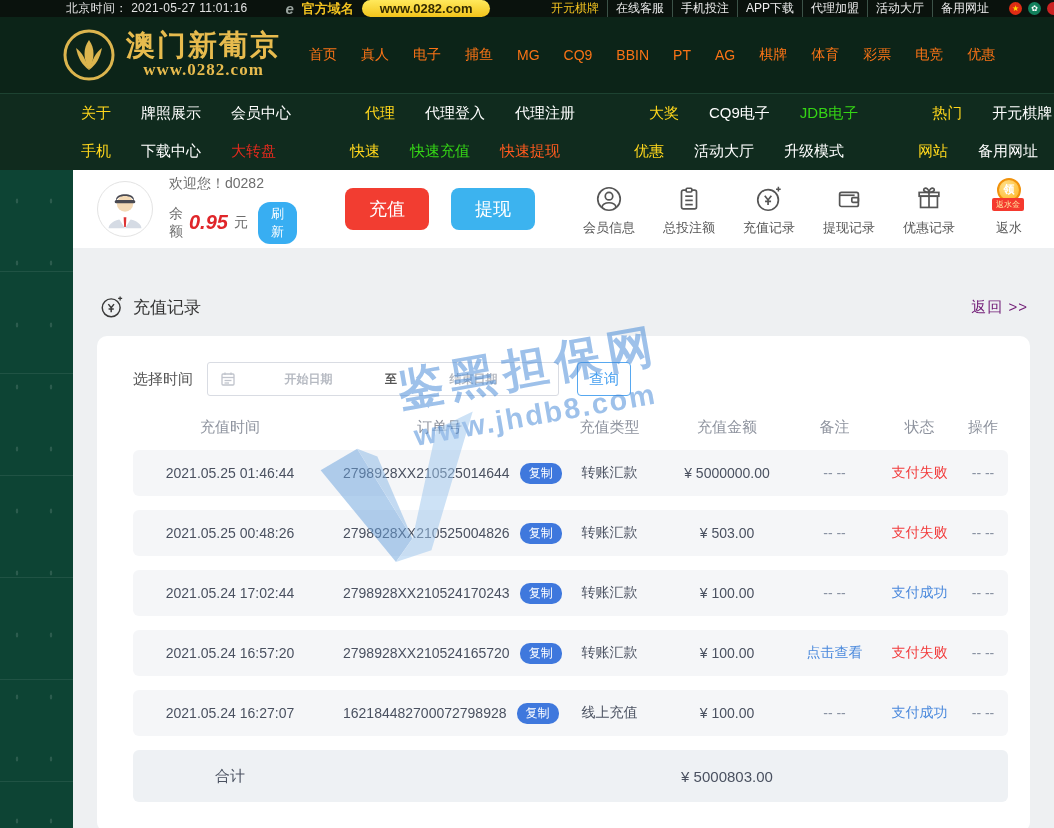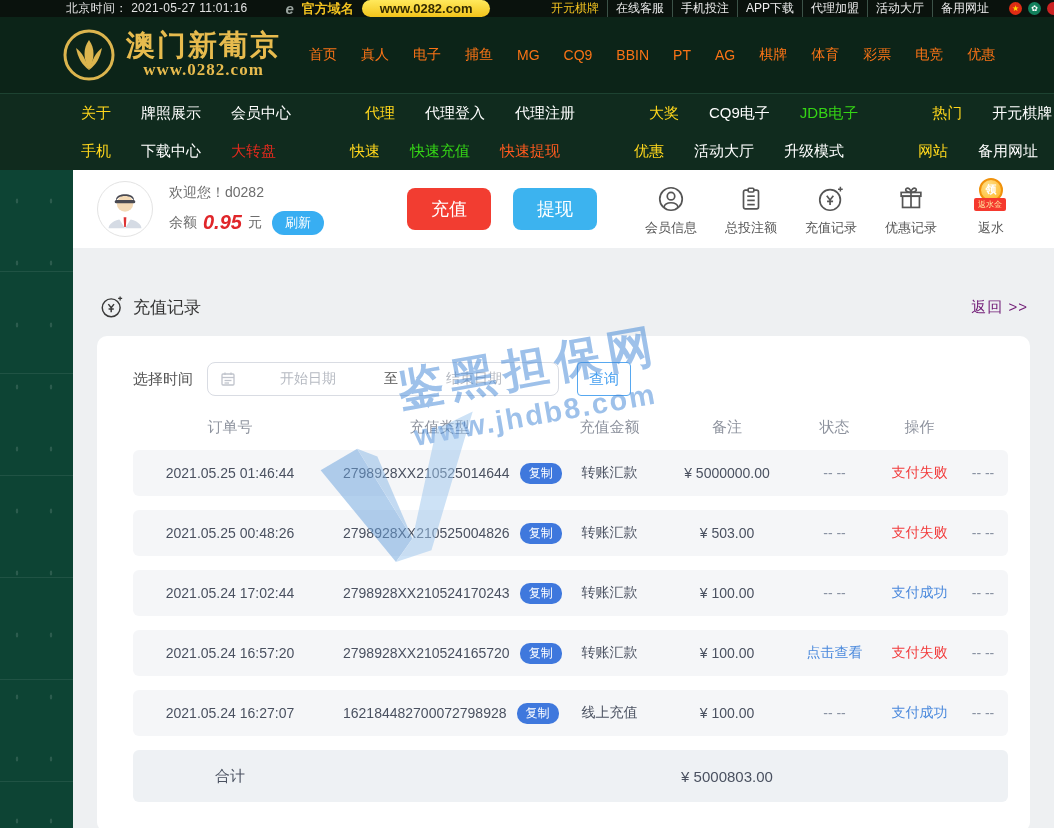--- a/index.html
+++ b/index.html
@@ -78,22 +78,22 @@
   .rebate-badge { position:absolute; left:3px; top:18px; background:#f5392e; color:#ffe9a0;
     font-size:8px; padding:1px 4px; border-radius:2px; white-space:nowrap; }
   
   .content { position:absolute; top:248px; left:73px; right:0; bottom:0; background:#eef0f2; z-index:2; }
   .page-head { display:flex; align-items:center; margin:46px 26px 16px 26px; }
   .page-title { font-size:17px; color:#333; margin-left:8px; }
   .back-link { margin-left:auto; color:#701a75; font-size:15px; cursor:pointer; letter-spacing:1px; }
   .card { margin:0 24px; background:#fff; border-radius:10px; padding:26px 22px 30px 36px; min-height:470px; }
   .filter-row { display:flex; align-items:center; margin-bottom:8px; }
   .filter-label { font-size:15px; color:#555; margin-right:14px; }
-  .date-input { width:352px; height:34px; border:1px solid #d9dce3; border-radius:8px; display:flex;
-    align-items:center; padding:0 12px; font-size:14px; cursor:text; background:#fff; }
+  .date-input { width:352px; height:34px; border:1px solid #d9dce3; border-radius:3px; display:flex;
+    align-items:center; padding:0 12px; font-size:12px; cursor:text; background:#fff;font-weight:bold; }
   .date-ph { flex:1; text-align:center; color:#b6bac2; }
   .date-to { color:#555; padding:0 4px; }
   .btn-search { margin-left:18px; width:54px; height:34px; border:1px solid #57a8f0; color:#459ff0;
     background:#fff; border-radius:4px; display:flex; align-items:center; justify-content:center;
     font-size:15px; cursor:pointer; }
   .grid7 { display:grid; grid-template-columns:194px 225px 115px 120px 95px 75px 52px; align-items:center; }
   .thead { height:46px; color:#8e939e; font-size:15px; }
   .thead span { text-align:center; }
   .trow { height:46px; background:#f5f6f8; border-radius:6px; margin-bottom:14px; font-size:14px; color:#4a5160; }
   .trow .cell { text-align:center; }
@@ -296,20 +296,30 @@
           <circle cx="15" cy="17" r="11"></circle>
           <path d="M11.5 12.5 L15 17 L18.5 12.5 M15 17 L15 22.5 M11.8 18.5 L18.2 18.5"></path>
           <path d="M26 3 L26 8 M23.5 5.5 L28.5 5.5" stroke-width="1.6"></path>
         </svg>
       </span>
       <span class="qlabel">充值记录</span>
     </div>
     <div class="qitem">
       <span class="qicon">
         <svg width="30" height="30" viewBox="0 0 32 32" fill="none" stroke="#555" stroke-width="1.8">
+          <rect x="6" y="9" width="20" height="15" rx="2"></rect>
+            <path d="M6 12 L22 12"></path>
+          <rect x="19" y="14.5" width="7" height="5" rx="1"></rect>
+        </svg>
+      </span>
+      <span class="qlabel">提现记录</span>
+    </div>
+    <div class="qitem">
+      <span class="qicon">
+        <svg width="30" height="30" viewBox="0 0 32 32" fill="none" stroke="#555" stroke-width="1.8">
           <rect x="7" y="13" width="18" height="12"></rect>
             <rect x="5.5" y="9" width="21" height="4"></rect>
           <line x1="16" y1="9" x2="16" y2="25"></line>
           <path d="M16 9 C12 9 9 7 11 5 C13 3 16 6 16 9 Z M16 9 C20 9 23 7 21 5 C19 3 16 6 16 9 Z"></path>
         </svg>
       </span>
       <span class="qlabel">优惠记录</span>
     </div>
     <div class="qitem">
       <span class="qicon">
@@ -347,20 +357,21 @@
             <line x1="4.5" y1="12" x2="9" y2="12"></line>
         </svg>
         <span class="date-ph">开始日期</span>
         <span class="date-to">至</span>
         <span class="date-ph">结束日期</span>
       </div>
       <div class="btn-search">查询</div>
     </div>
 
     <div class="grid7 thead">
+      <span>充值时间</span>
       <span>订单号</span>
       <span>充值类型</span>
       <span>充值金额</span>
       <span>备注</span>
       <span>状态</span>
       <span>操作</span>
     </div>
 
     <div>
 

